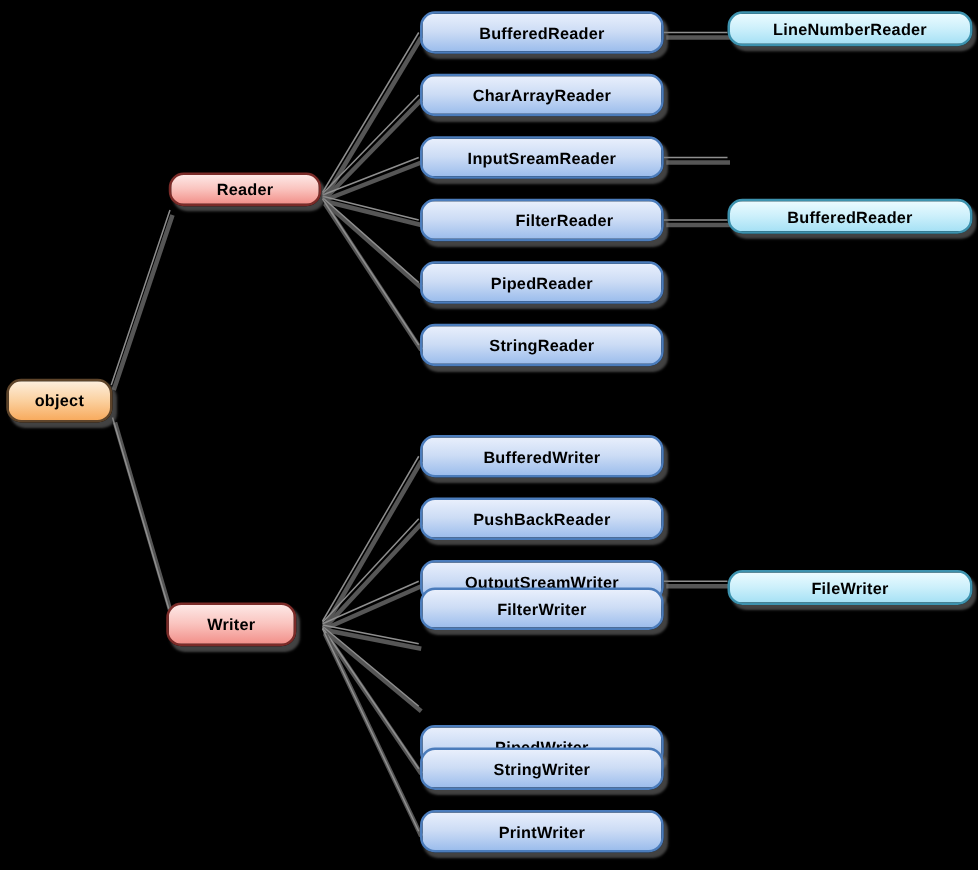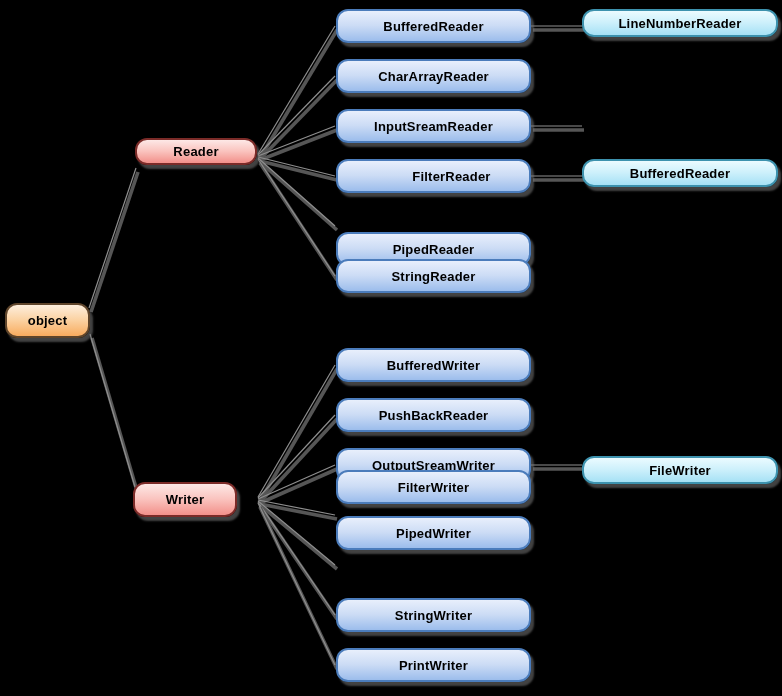--- a/index.html
+++ b/index.html
@@ -169,28 +169,28 @@
 
   <div class="node root" style="left:5px; top:303px; width:85px; height:35px;">object</div>
 
   <div class="node branch" style="left:135px; top:138px; width:122px; height:27px;">Reader</div>
   <div class="node branch" style="left:133px; top:482px; width:104px; height:35px;">Writer</div>
 
   <div class="node child" style="top:9px;">BufferedReader</div>
   <div class="node child" style="top:59px;">CharArrayReader</div>
   <div class="node child" style="top:109px;">InputSreamReader</div>
   <div class="node child" style="top:159px;padding-left:36px;">FilterReader</div>
-  <div class="node child" style="top:209px;margin-top:23px;">PipedReader</div>
+  <div class="node child" style="top:209px;">PipedReader</div>
   <div class="node child" style="top:259px;">StringReader</div>
 
   <div class="node child" style="top:348px;">BufferedWriter</div>
   <div class="node child" style="top:398px;">PushBackReader</div>
   <div class="node child" style="top:448px;">OutputSreamWriter</div>
   <div class="node child" style="top:470px;">FilterWriter</div>
-  <div class="node child" style="top:516px;">PipedWriter</div>
+  <div class="node child" style="top:580px;">PipedWriter</div>
   <div class="node child" style="top:598px;">StringWriter</div>
   <div class="node child" style="top:648px;">PrintWriter</div>
 
   <div class="node grandchild" style="top:9px;">LineNumberReader</div>
   <div class="node grandchild" style="top:159px;">BufferedReader</div>
   <div class="node grandchild" style="top:456px;">FileWriter</div>
 
 </div>
 
 </body></html>

